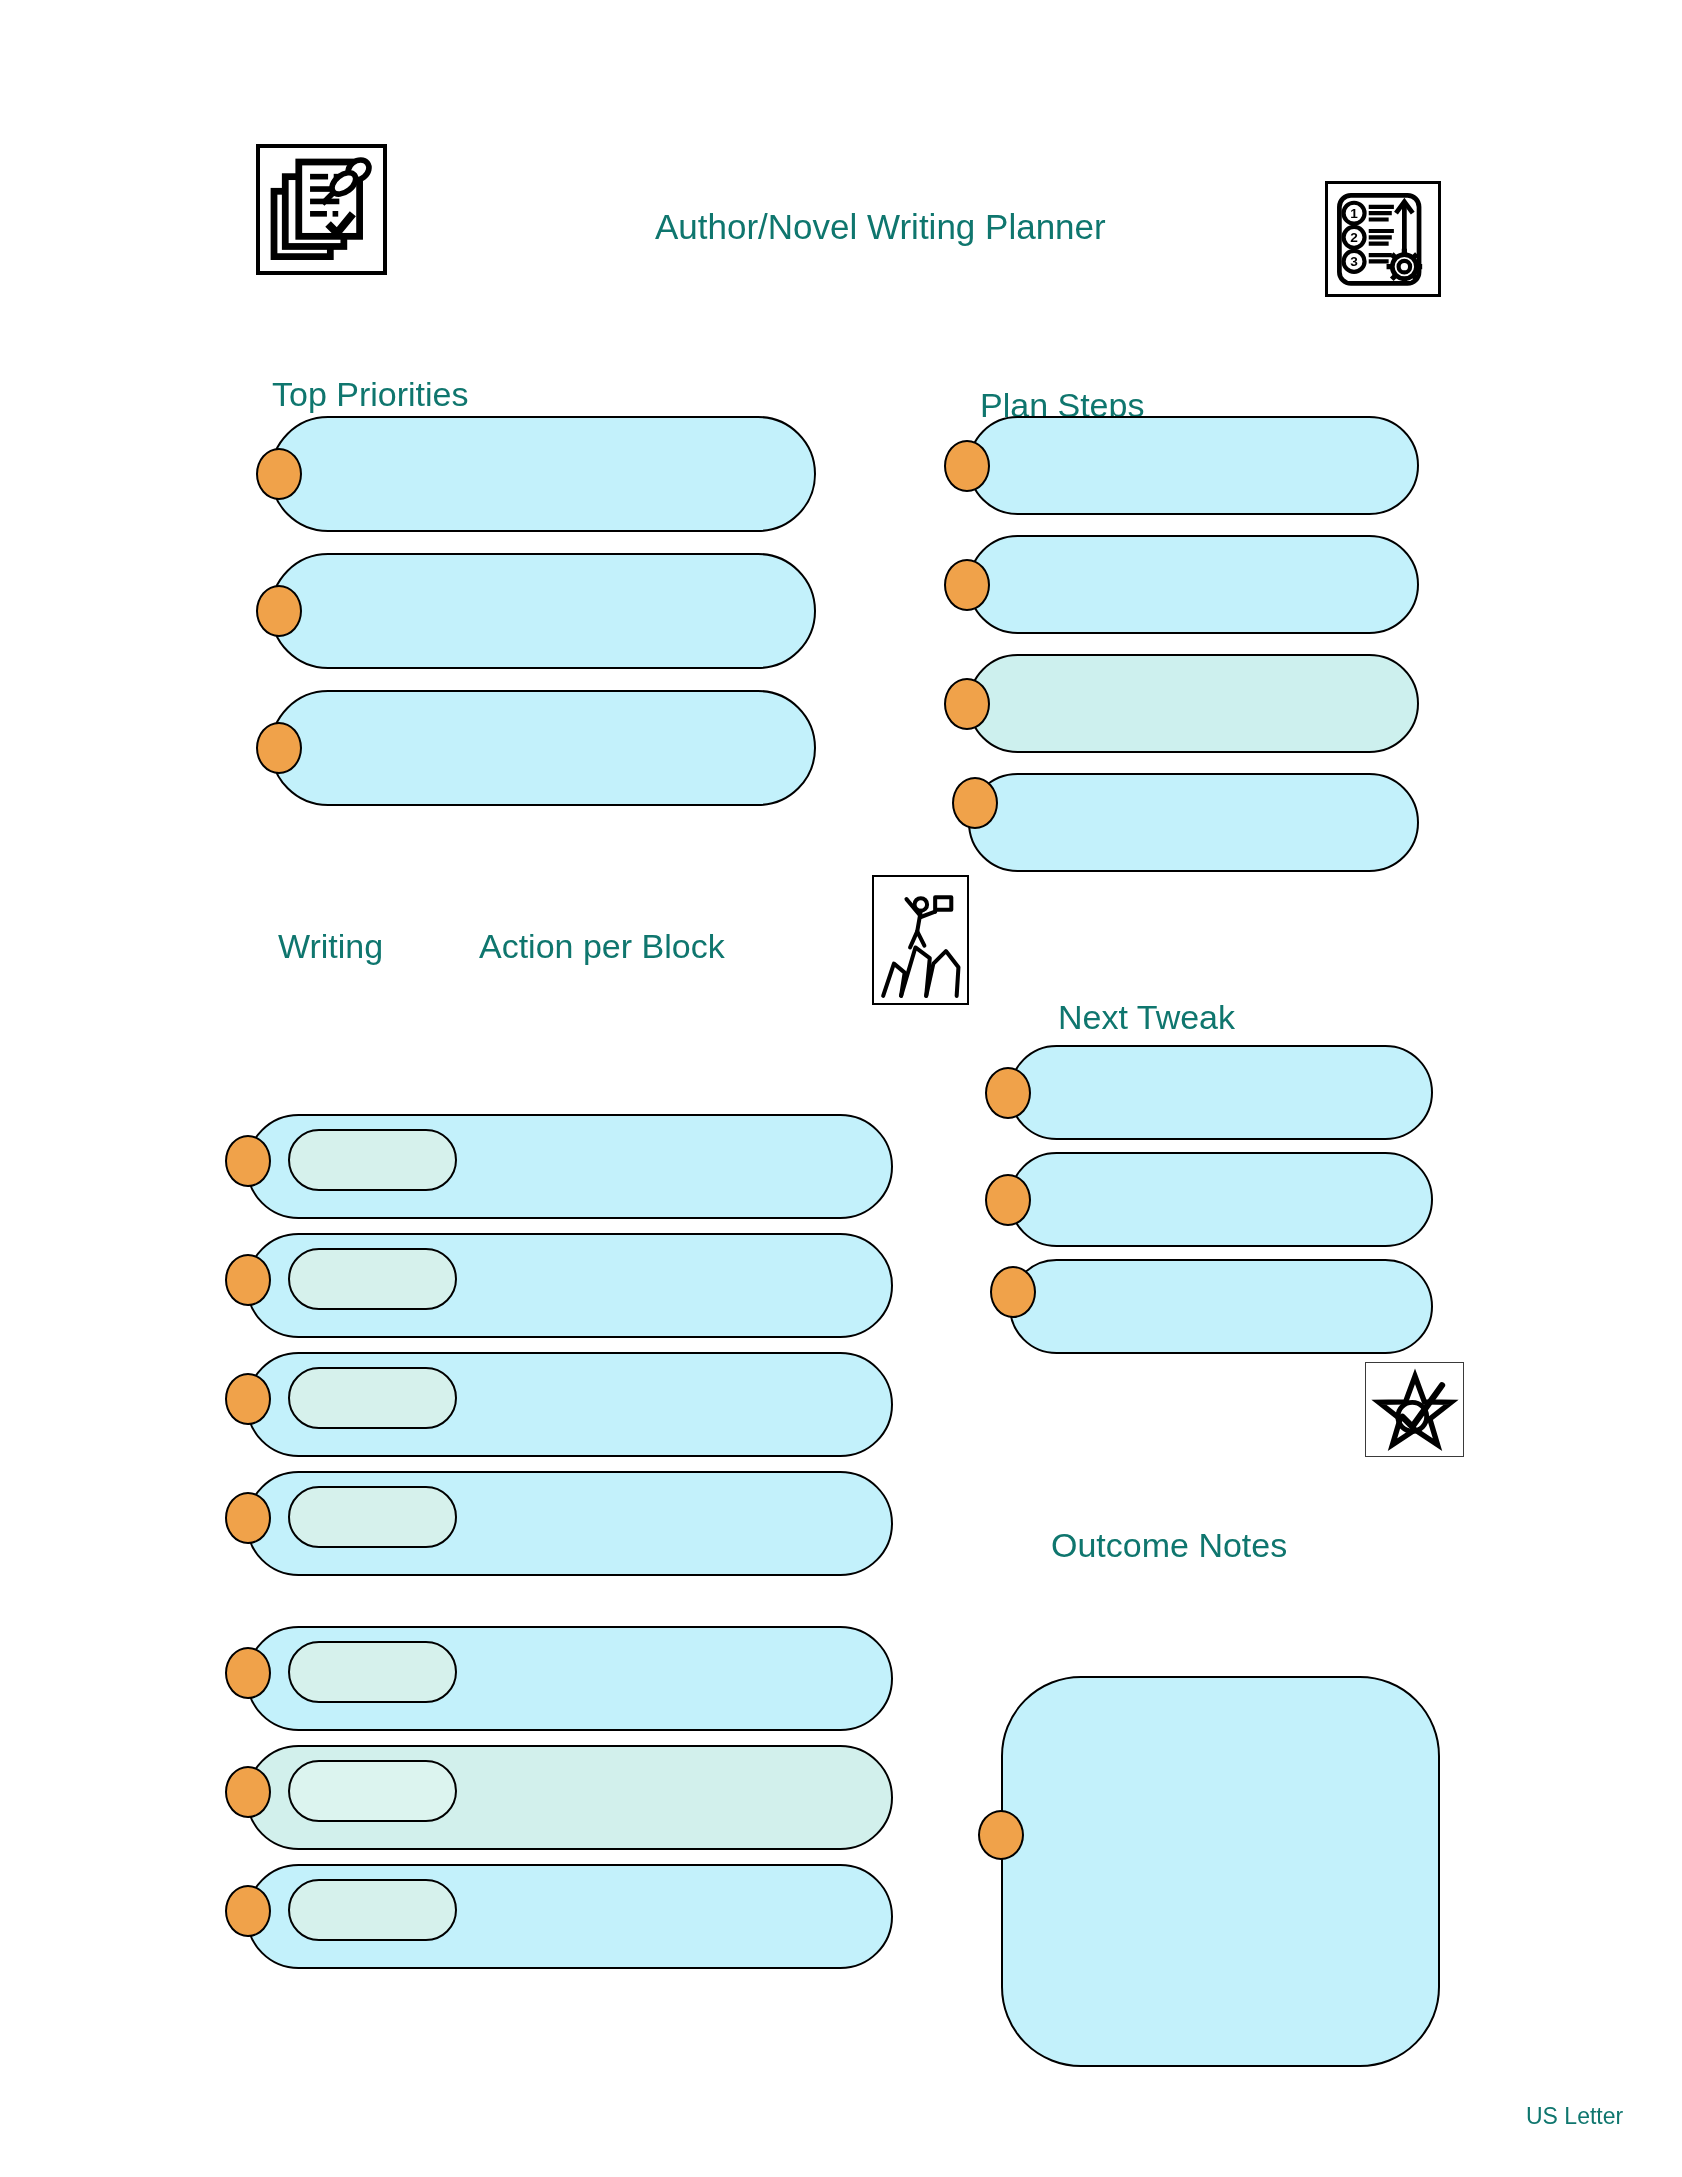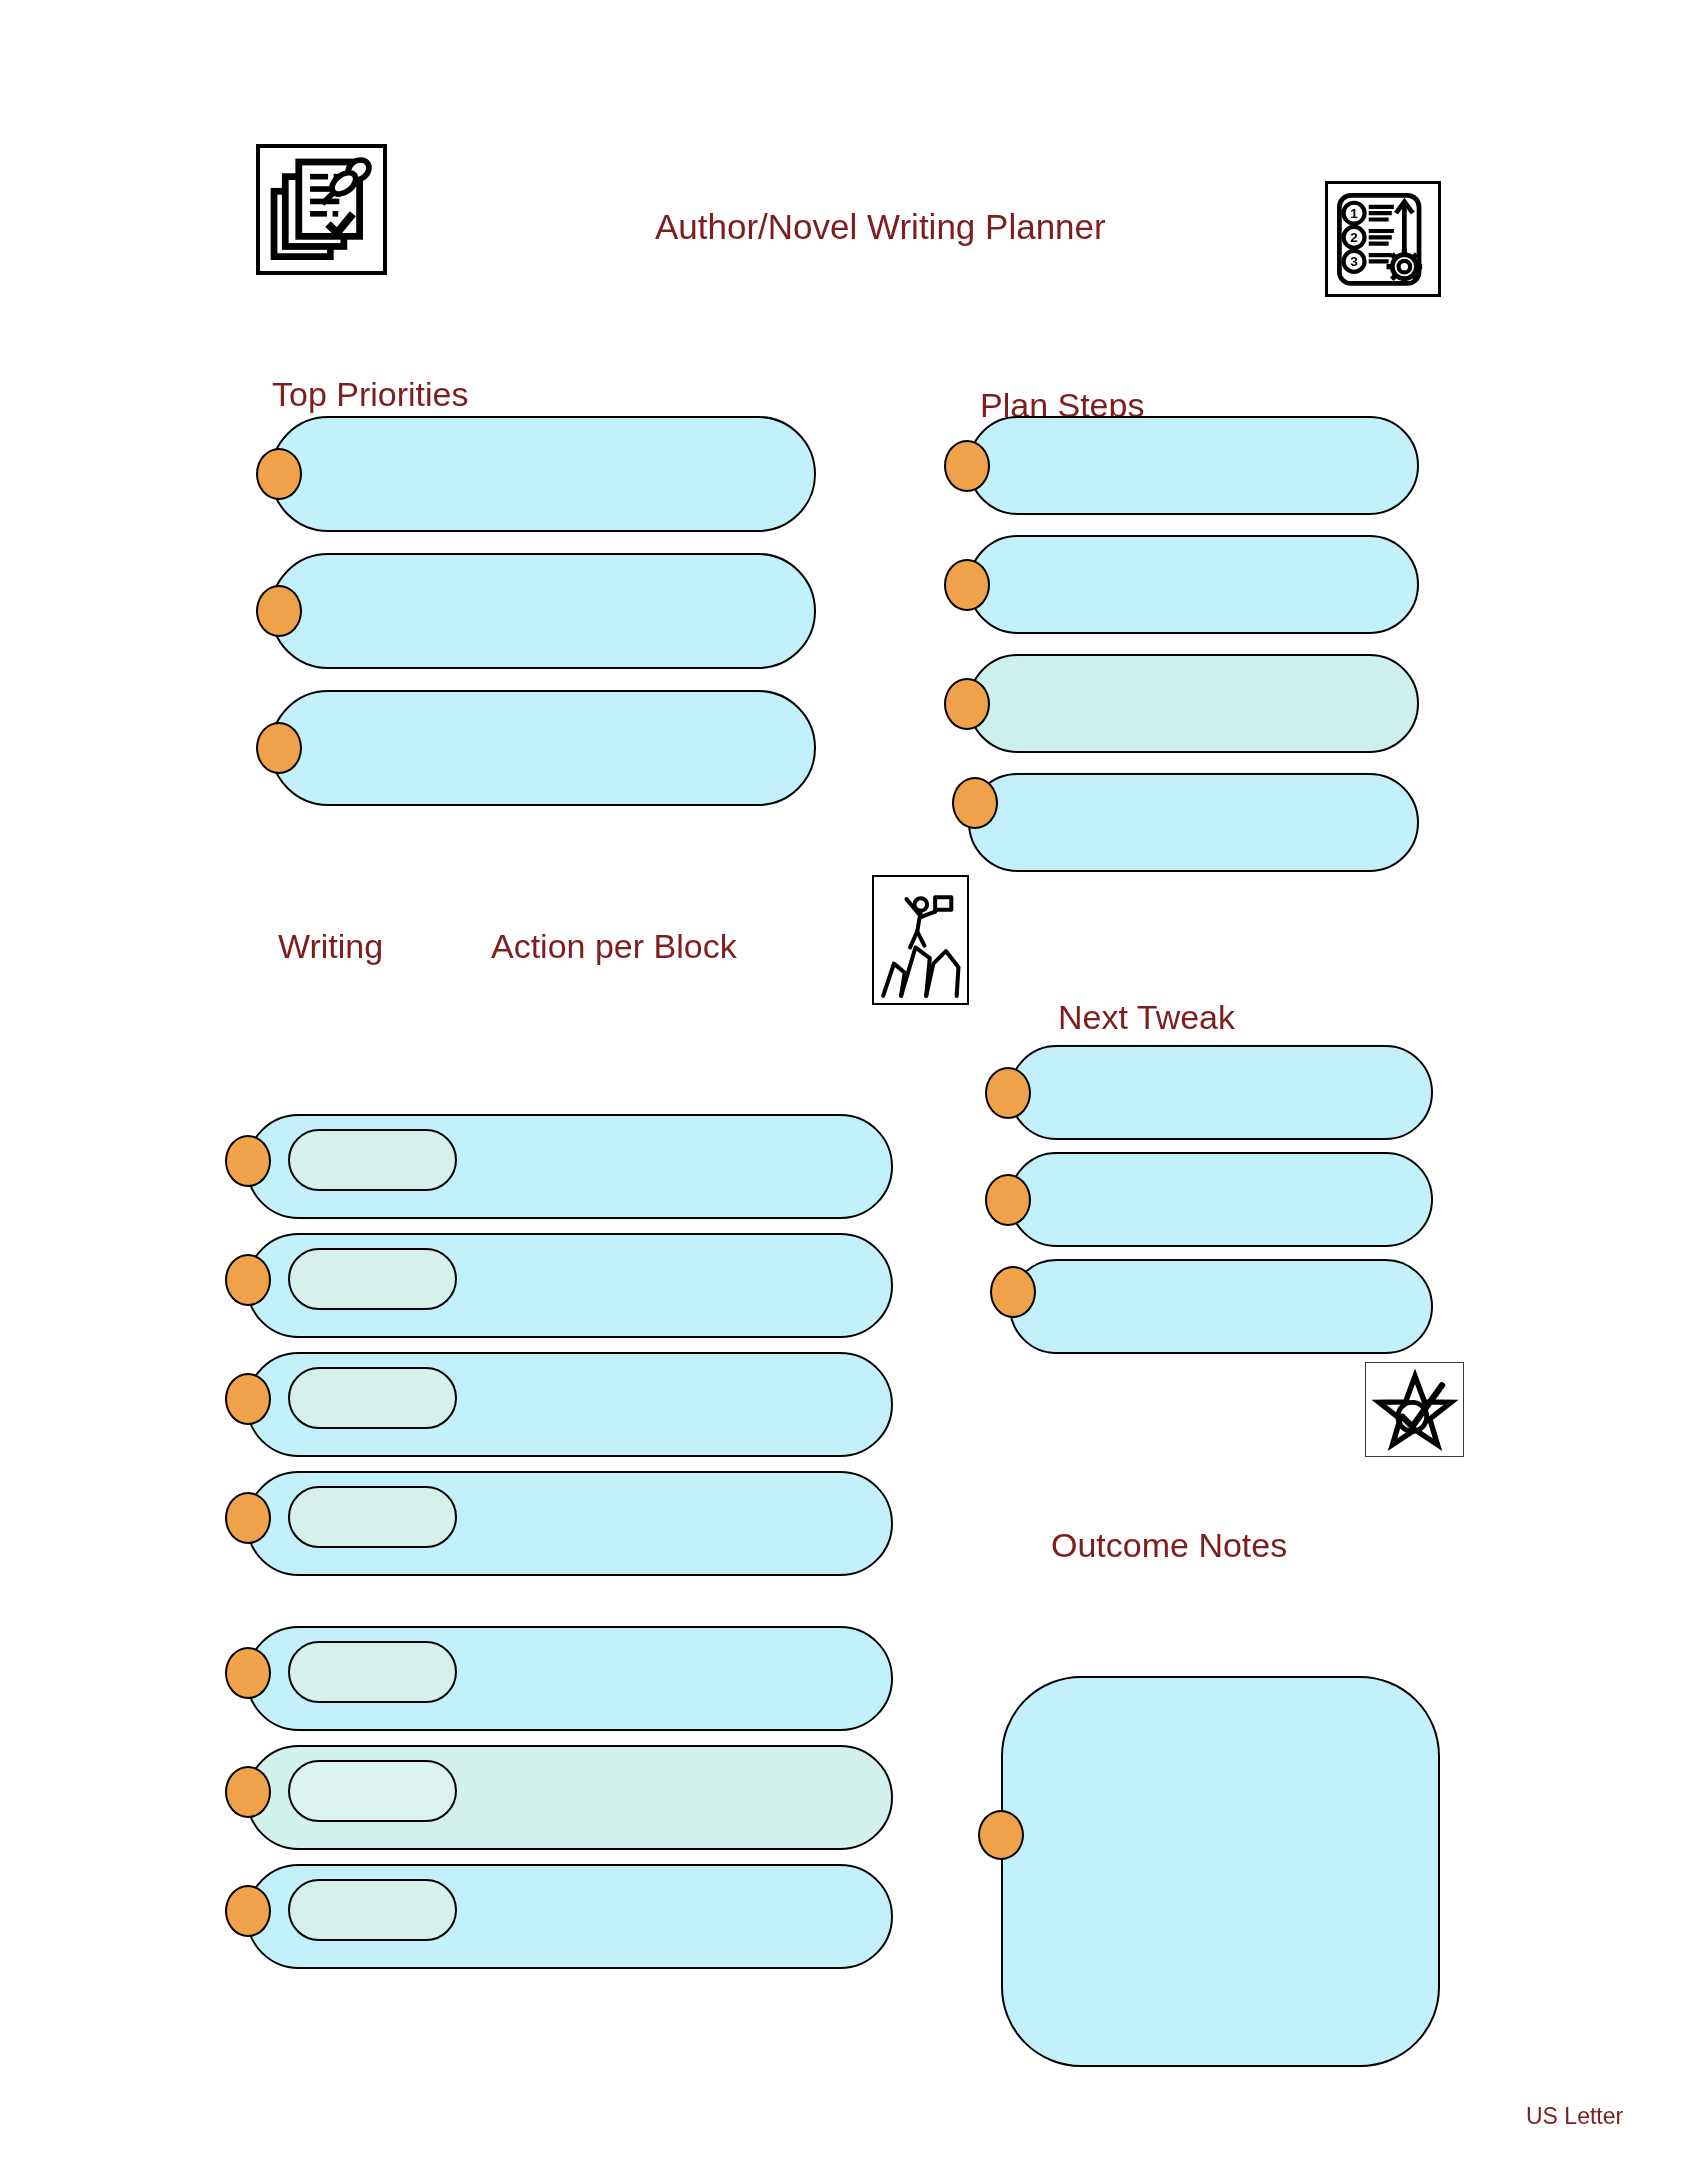--- a/index.html
+++ b/index.html
@@ -1,27 +1,27 @@
 <!DOCTYPE html>
 <html style="--pill-cyan: #c3f1fb; --pill-teal: #cdf0ee; --inner-teal: #d6f1ec; --row-variant-teal: #d2f0ec; --inner-variant-teal: #dcf4ef; --dot-orange: #f0a24a; --outline: #000000;font-size:14px"><head>
 <meta charset="utf-8">
 <style>
   html,body{margin:0;padding:0;background:#fff;}
   .page{
     position:relative;width:1683px;height:2177px;background:#fff;overflow:hidden;
-    font-family:"Liberation Sans", sans-serif;color:#7f1d1d;
+    font-family:"Liberation Sans", sans-serif;color:#0f766e;
   }
   .heading{position:absolute;font-size:34px;line-height:1.15;white-space:nowrap;}
   .page-title{position:absolute;left:655px;top:206px;font-size:35px;line-height:1.2;font-weight:400;margin:0;white-space:nowrap;}
   .footer-label{position:absolute;left:1526px;top:2103px;font-size:23px;text-align:right;}
 
   .h-top-priorities{left:272px;top:363px;margin-top:12px;}
   .h-plan-steps{left:980px;top:386px;}
   .h-blocks{left:278px;top:927px;}
-  .h-action{left:491px;top:927px;}
+  .h-action{left:479px;top:927px;}
   .h-next-tweak{left:1058px;top:998px;}
   .h-outcome{left:1051px;top:1505px;margin-top:21px;}
 
   .rows{position:absolute;display:flex;flex-direction:column;}
   .row{position:relative;flex:none;}
   .pill{
     position:absolute;inset:0;
     background:var(--pill-cyan,#c3f1fb);
     border:2.6px solid var(--outline,#000);
     border-radius:864px;box-sizing:border-box;

